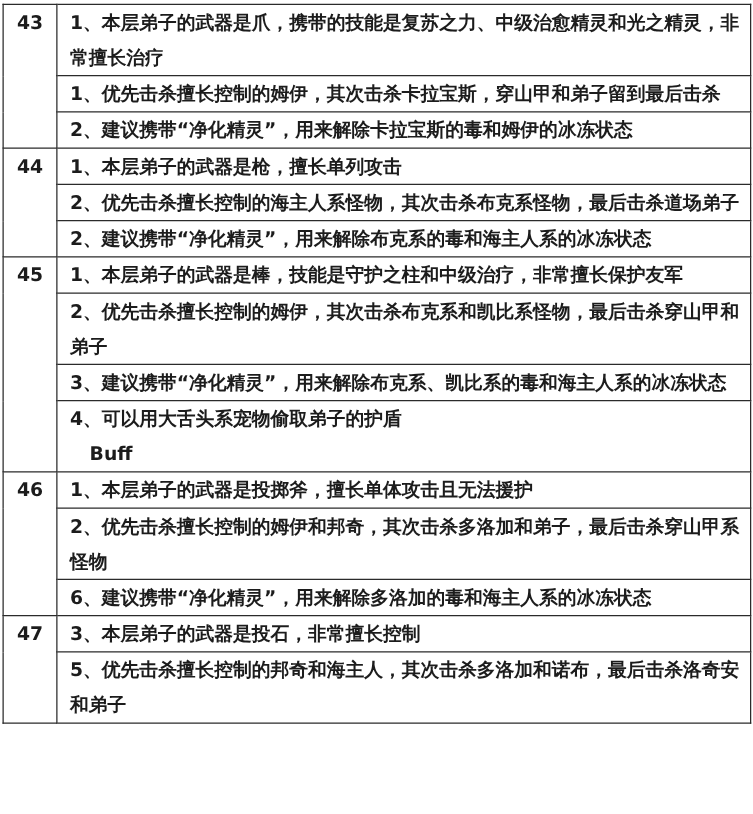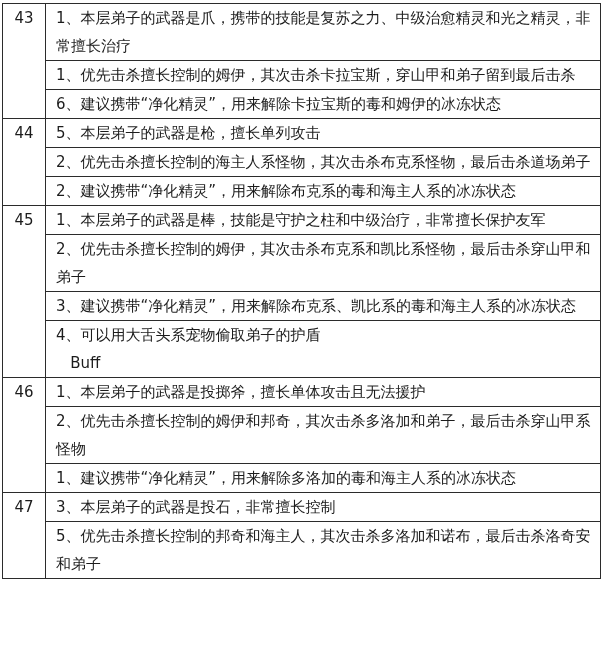--- a/index.html
+++ b/index.html
@@ -12,20 +12,21 @@
     height: 651px;
     overflow: hidden;
     font-family: "DejaVu Sans", "Liberation Sans", sans-serif;
   }
   .guide-table {
     border-collapse: collapse;
     table-layout: fixed;
     width: 598px;
     margin: 3px 2px 0 2px;
     background: #ffffff;
+    font-weight: bold;
   }
   .col-floor   { width: 43px; }
   .col-content { width: 555px; }
   .guide-table td {
     border: 1px solid #2b2b2b;
     color: #1c1c1c;
     font-size: 15px;
     line-height: 28px;
     vertical-align: top;
     white-space: pre-wrap;
@@ -50,26 +51,26 @@
   <tbody>
 
     <tr>
       <td class="floor-cell" rowspan="3">43</td>
       <td class="item-cell">1、本层弟子的武器是爪，携带的技能是复苏之力、中级治愈精灵和光之精灵，非常擅长治疗</td>
     </tr>
     <tr>
       <td class="item-cell">1、优先击杀擅长控制的姆伊，其次击杀卡拉宝斯，穿山甲和弟子留到最后击杀</td>
     </tr>
     <tr>
-      <td class="item-cell">6、建议携带“净化精灵”，用来解除卡拉宝斯的毒和姆伊的冰冻状态</td>
+      <td class="item-cell">2、建议携带“净化精灵”，用来解除卡拉宝斯的毒和姆伊的冰冻状态</td>
     </tr>
 
     <tr>
       <td class="floor-cell" rowspan="3">44</td>
-      <td class="item-cell">5、本层弟子的武器是枪，擅长单列攻击</td>
+      <td class="item-cell">1、本层弟子的武器是枪，擅长单列攻击</td>
     </tr>
     <tr>
       <td class="item-cell">2、优先击杀擅长控制的海主人系怪物，其次击杀布克系怪物，最后击杀道场弟子</td>
     </tr>
     <tr>
       <td class="item-cell">2、建议携带“净化精灵”，用来解除布克系的毒和海主人系的冰冻状态</td>
     </tr>
 
     <tr>
       <td class="floor-cell" rowspan="4">45</td>
@@ -87,21 +88,21 @@
     </tr>
 
     <tr>
       <td class="floor-cell" rowspan="3">46</td>
       <td class="item-cell">1、本层弟子的武器是投掷斧，擅长单体攻击且无法援护</td>
     </tr>
     <tr>
       <td class="item-cell">2、优先击杀擅长控制的姆伊和邦奇，其次击杀多洛加和弟子，最后击杀穿山甲系怪物</td>
     </tr>
     <tr>
-      <td class="item-cell">1、建议携带“净化精灵”，用来解除多洛加的毒和海主人系的冰冻状态</td>
+      <td class="item-cell">6、建议携带“净化精灵”，用来解除多洛加的毒和海主人系的冰冻状态</td>
     </tr>
 
     <tr>
       <td class="floor-cell" rowspan="2">47</td>
       <td class="item-cell">3、本层弟子的武器是投石，非常擅长控制</td>
     </tr>
     <tr>
       <td class="item-cell">5、优先击杀擅长控制的邦奇和海主人，其次击杀多洛加和诺布，最后击杀洛奇安和弟子</td>
     </tr>
   </tbody>

